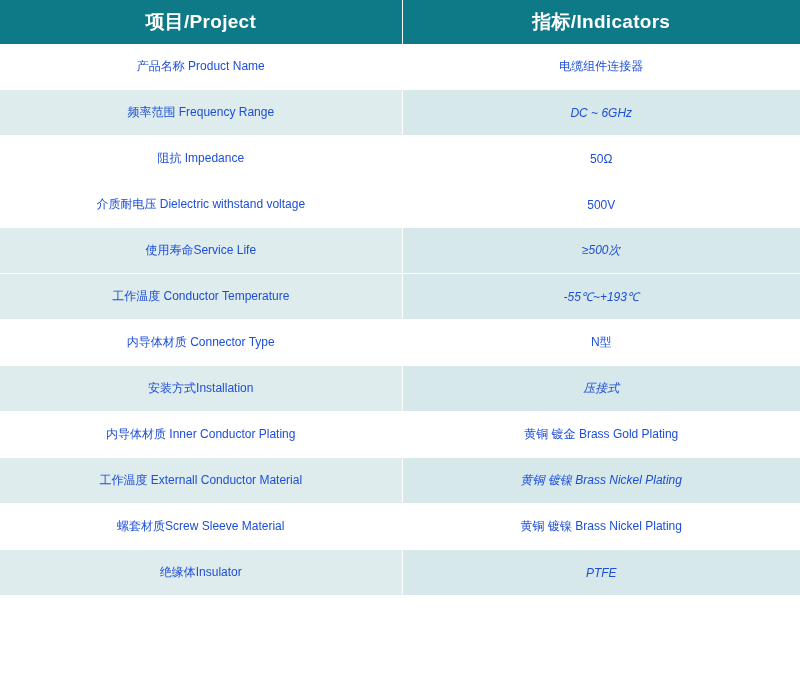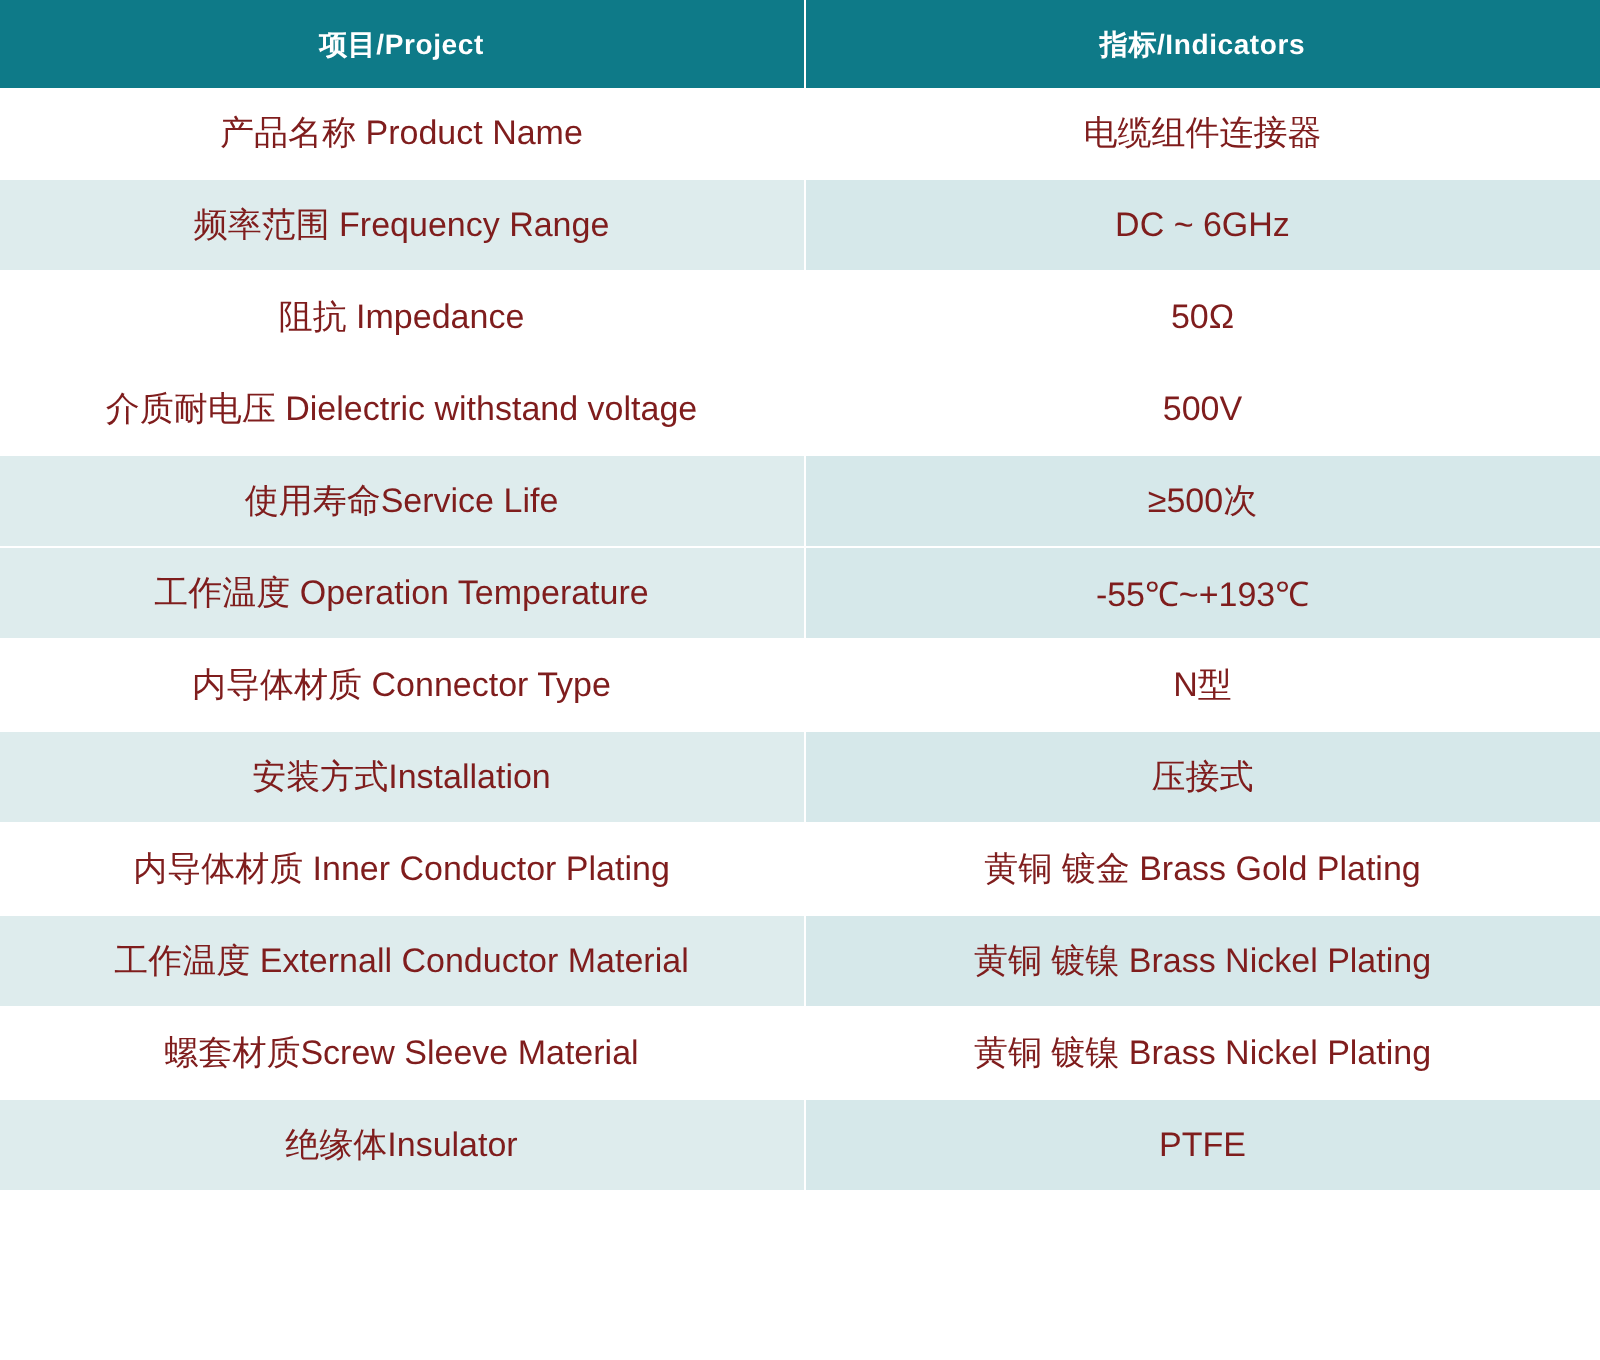--- a/index.html
+++ b/index.html
@@ -17,55 +17,56 @@
     width: 800px;
     border-collapse: collapse;
     table-layout: fixed;
   }
   .spec-table col.col-project { width: 402px; }
   .spec-table col.col-indicator { width: 398px; }
 
   .spec-table thead th {
     background: #0e7a88;
     color: #ffffff;
-    font-size: 14px;
+    font-size: 19px;
     font-weight: bold;
     height: 44px;
     line-height: 44px;
     padding: 0;
     text-align: center;
     border: none;
     letter-spacing: 0.3px;
   }
   .spec-table thead th.head-project {
     border-right: 1px solid #ffffff;
   }
 
   .spec-table tbody td {
     height: 45px;
     padding: 0 6px;
     text-align: center;
-    font-size: 17px;
-    color: #7f1d1d;
+    font-size: 12px;
+    color: #1d4ed8;
     border-right: 1px solid #ffffff;
     border-bottom: 1px solid #ffffff;
     vertical-align: middle;
     white-space: nowrap;
   }
   .spec-table tbody td:last-child {
     border-right: none;
   }
   .spec-table tbody tr.row-light td {
     background: #ffffff;
   }
   .spec-table tbody tr.row-dark td {
     background: #deeced;
   }
   .spec-table tbody tr.row-dark td.cell-indicator {
     background: #d6e8ea;
+    font-style: italic;
   }
   .spec-table tbody tr.row-light td.cell-indicator {
     background: #ffffff;
   }
 </style>
 </head>
 <body>
 
 <table class="spec-table">
   <colgroup>
@@ -93,21 +94,21 @@
       </tr>
       <tr class="row-light">
         <td class="cell-project">介质耐电压 Dielectric withstand voltage</td>
         <td class="cell-indicator">500V</td>
       </tr>
       <tr class="row-dark">
         <td class="cell-project">使用寿命Service Life</td>
         <td class="cell-indicator">≥500次</td>
       </tr>
       <tr class="row-dark">
-        <td class="cell-project">工作温度 Operation Temperature</td>
+        <td class="cell-project">工作温度 Conductor Temperature</td>
         <td class="cell-indicator">-55℃~+193℃</td>
       </tr>
       <tr class="row-light">
         <td class="cell-project">内导体材质  Connector Type</td>
         <td class="cell-indicator">N型</td>
       </tr>
       <tr class="row-dark">
         <td class="cell-project">安装方式Installation</td>
         <td class="cell-indicator">压接式</td>
       </tr>

